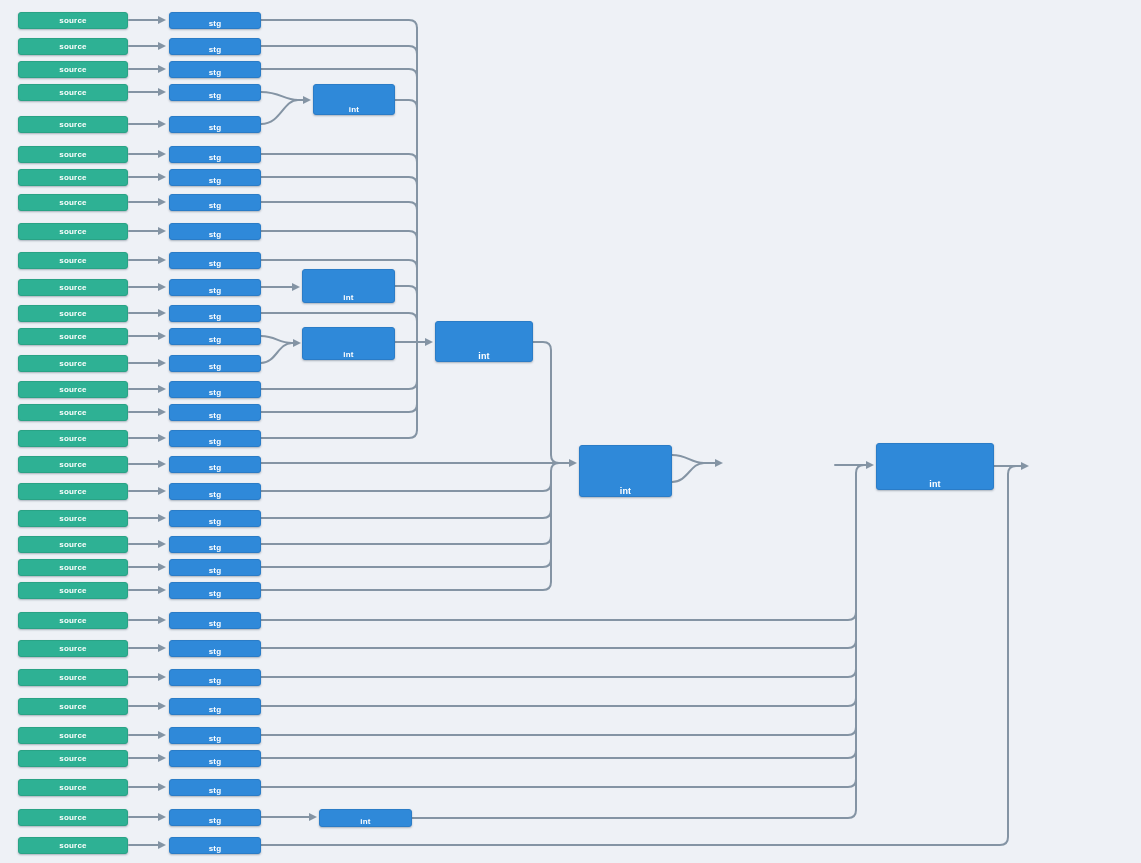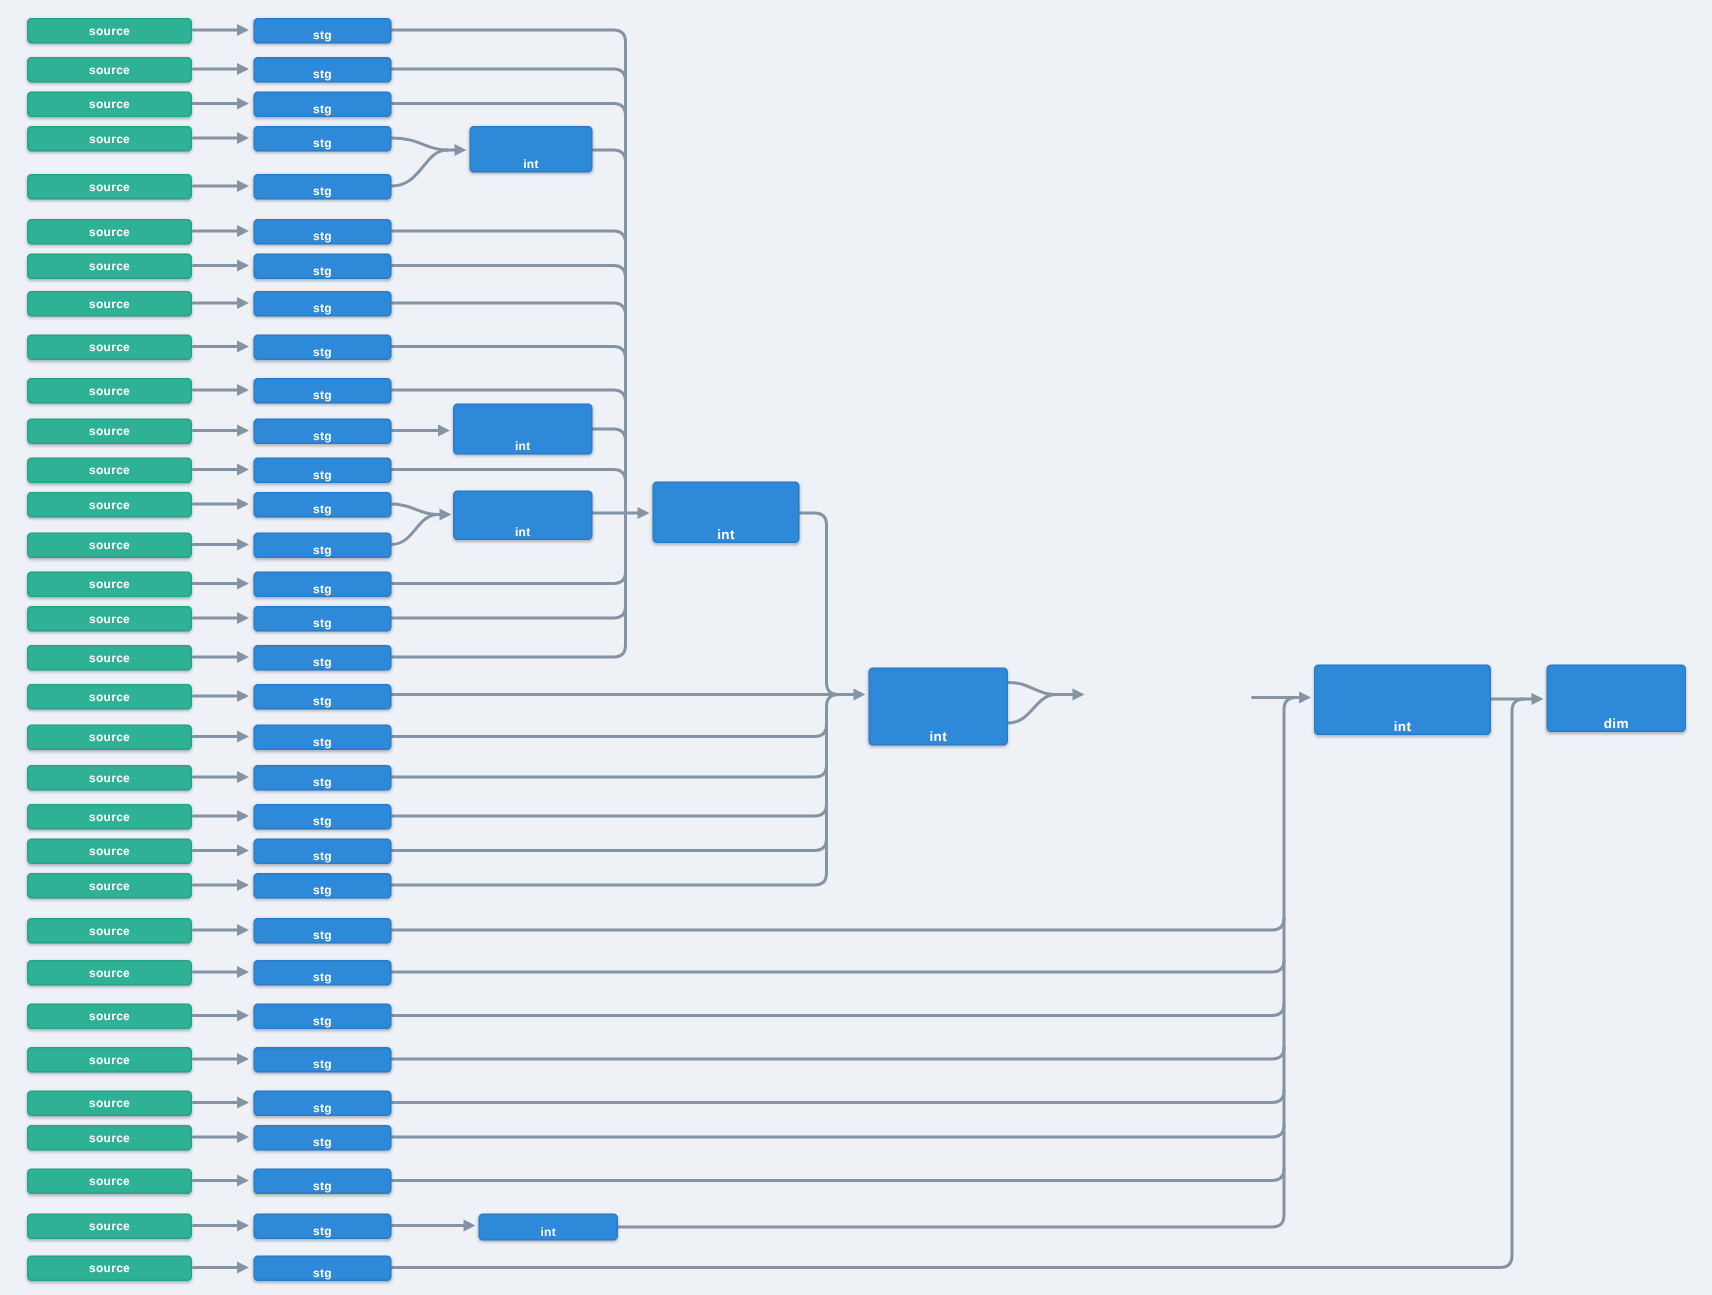--- a/index.html
+++ b/index.html
@@ -345,19 +345,16 @@
     </div>
     <div class="node model" style="left: 435px; top: 321px; width: 98px; height: 41px; font-size: 9px;">
       <span>int</span>
     </div>
     <div class="node model" style="left: 579px; top: 445px; width: 93px; height: 52px; font-size: 9px;">
       <span>int</span>
     </div>
     <div class="node model" style="left: 876px; top: 443px; width: 118px; height: 47px; font-size: 9px;">
       <span>int</span>
     </div>
-    <div class="node model" style="left: 1031px; top: 443px; width: 93px; height: 45px; font-size: 9px;">
-      <span>dim</span>
-    </div>
     <div class="node model" style="left: 319px; top: 809px; width: 93px; height: 18px; font-size: 8px;">
       <span>int</span>
     </div>
   </div>
 
 </body></html>

